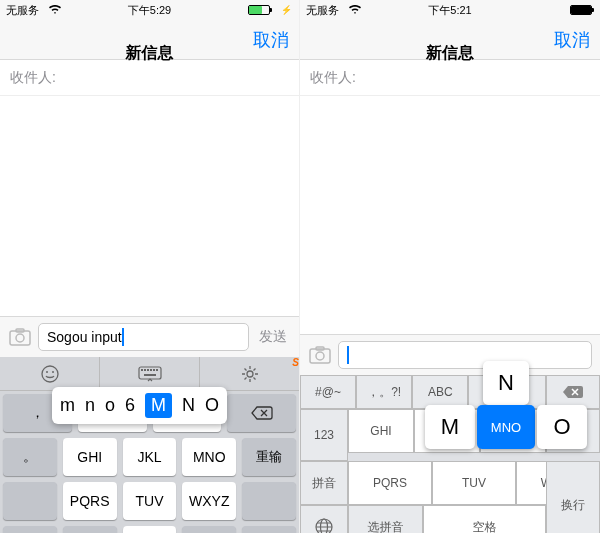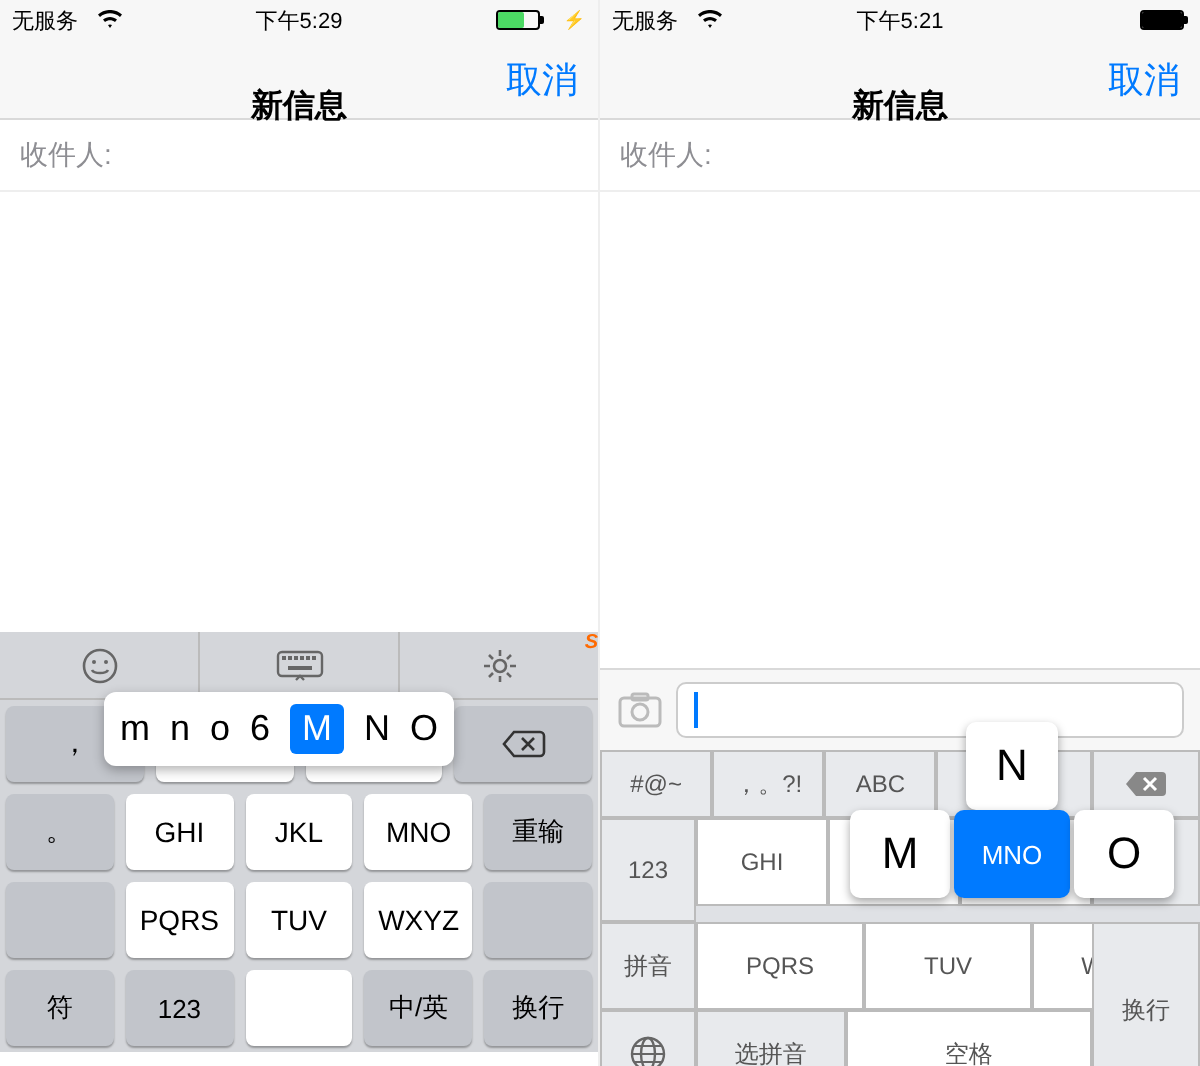--- a/index.html
+++ b/index.html
@@ -101,20 +101,34 @@
       <span class="nav-title">新信息</span>
       <span class="nav-cancel">取消</span>
     </div>
 
     <div class="recipient">
       <span class="recipient-label">收件人:</span>
     </div>
 
     <div class="message-area" style="height:220px"></div>
 
+    <div class="input-bar">
+      <span class="camera-icon">
+        <svg width="22" height="18" viewBox="0 0 22 18">
+            <rect x="1" y="3" width="20" height="14" rx="2" fill="none" stroke="#bbb" stroke-width="1.5"></rect>
+            <circle cx="11" cy="10" r="4" fill="none" stroke="#bbb" stroke-width="1.5"></circle>
+            <rect x="7" y="1" width="8" height="3" rx="1" fill="none" stroke="#bbb" stroke-width="1.5"></rect>
+          </svg>
+      </span>
+      <div class="text-input">
+        <span>Sogou input</span>
+        <span class="text-cursor"></span>
+      </div>
+      <span class="send-btn">发送</span>
+    </div>
 
     <div class="keyboard" style="position:relative">
       <span class="sogou-badge">S</span>
 
       <div class="kb-toolbar">
         <div class="kb-toolbar-item">
           <svg width="20" height="20" viewBox="0 0 20 20">
               <circle cx="10" cy="10" r="8" fill="none" stroke="#666" stroke-width="1.3"></circle>
               <circle cx="7" cy="8" r="1" fill="#666"></circle>
               <circle cx="13" cy="8" r="1" fill="#666"></circle>

